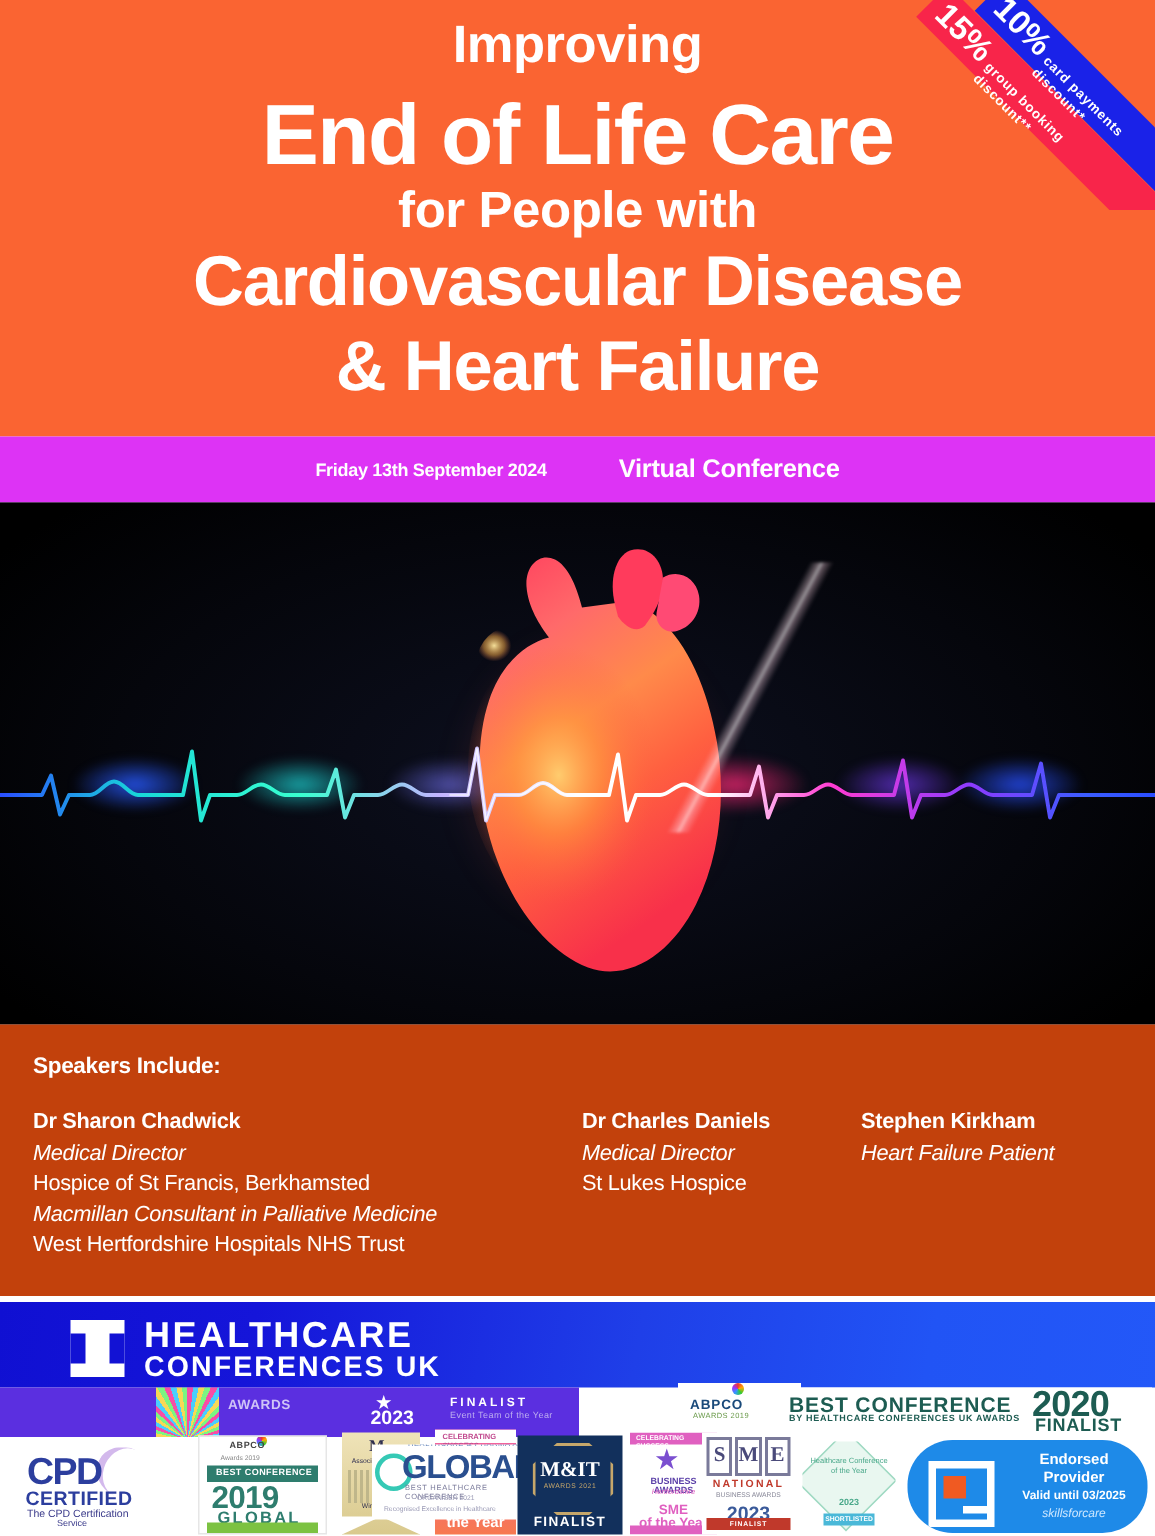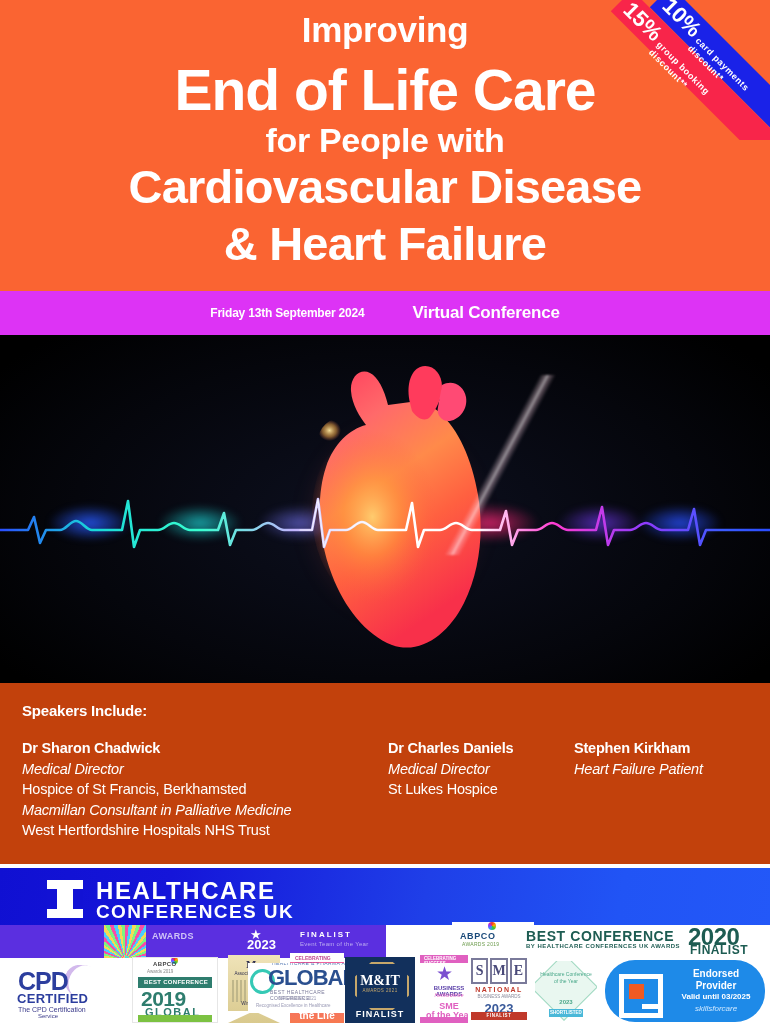--- a/index.html
+++ b/index.html
@@ -458,21 +458,21 @@
       <div class="l2">Winner 2021</div>
     </div>
 
     <div class="badge b-sme1">
       <div class="top">
           <span>CELEBRATING SUCCESS</span>
         </div>
       <div class="star">★</div>
       <div class="aw">BUSINESS AWARDS</div>
       <div class="l1">SME of</div>
-      <div class="l2">the Life</div>
+      <div class="l2">the Year</div>
     </div>
 
     <div class="badge b-glo">
       <div class="ring"></div>
       <div class="s1">HEALTHCARE &amp; PHARMA AWARDS</div>
       <div class="gl">GLOBAL</div>
       <div class="s2">BEST HEALTHCARE CONFERENCE</div>
       <div class="s3">ORGANISER 2021</div>
       <div class="s4">Recognised Excellence in Healthcare</div>
     </div>

